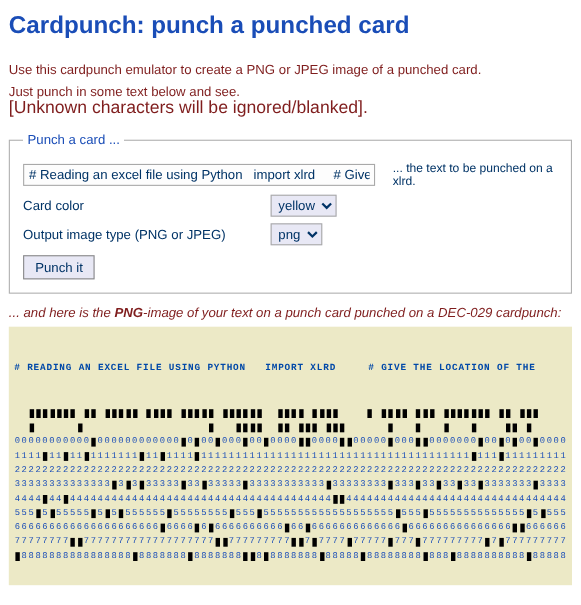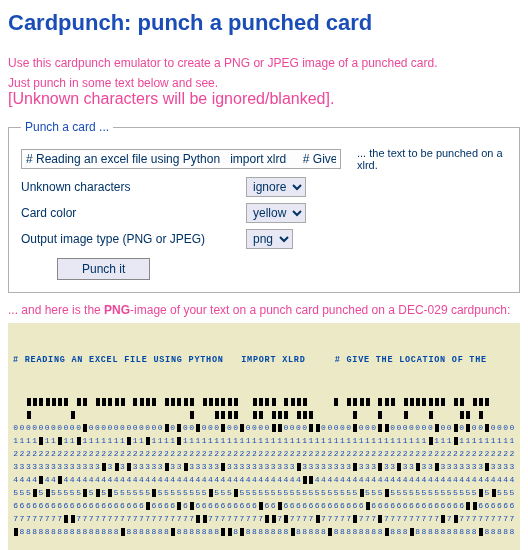--- a/index.html
+++ b/index.html
@@ -12,21 +12,21 @@
     width: 528px;
     box-sizing: border-box;
   }
   h1 {
     font-size: 22px;
     font-weight: bold;
     color: #1a4db7;
     margin: 0 0 20px 0;
     padding-top: 2px;
   }
-  p { margin: 6px 0; color: #ec4899; }
+  p { margin: 6px 0; color: #7f1d1d; }
   .small { font-size: 16px; }
   fieldset {
     border: 1px solid #b0b0b0;
     margin: 12px 0 8px 0;
     padding: 10px 12px 12px 12px;
   }
   legend { color: #1a4db7; padding: 0 4px; font-size: 12px; }
   .row {
     display: flex;
     align-items: center;
@@ -53,26 +53,25 @@
     border: 1px solid #a9a9a9;
     background: #e8e8f5;
     padding: 1px 2px;
   }
   .btn {
     font-family: Arial, sans-serif;
     font-size: 12px;
     color: #003366;
     background: #e8e8f5;
     border: 1px solid #888;
-    padding: 3px 24px;
+    padding: 3px 10px;
     margin-top: 6px;
     cursor: pointer;
-    margin-left: 36px;
   }
-  .resultline { margin: 10px 0 6px 0; }
+  .resultline { margin: 10px 0 6px 0; font-style: italic; }
   .resultline b { font-weight: bold; }
   .card {
     background: #ece9c6;
     padding: 6px 5px 6px 5px;
     font-family: "Courier New", monospace;
     font-size: 8.2px;
     letter-spacing: 0.8px;
     line-height: 1.55;
     color: #1a4db7;
     white-space: pre;
@@ -118,28 +117,20 @@
   <legend>Punch a card ...</legend>
 
   <div class="row">
     <div style="flex:0 0 330px">
       <input type="text" class="textinput" value="# Reading an excel file using Python   import xlrd     # Give the" style="">
     </div>
     <div class="row-after" style="padding-left:6px">... the text to be punched on a xlrd.</div>
   </div>
 
 
-  <div class="row">
-    <div class="row-label">Unknown characters</div>
-    <div class="row-control">
-      <select>
-        <option>ignore</option>
-      </select>
-    </div>
-  </div>
 
   <div class="row">
     <div class="row-label">Card color</div>
     <div class="row-control">
       <select>
         <option>yellow</option>
       </select>
     </div>
   </div>
 

